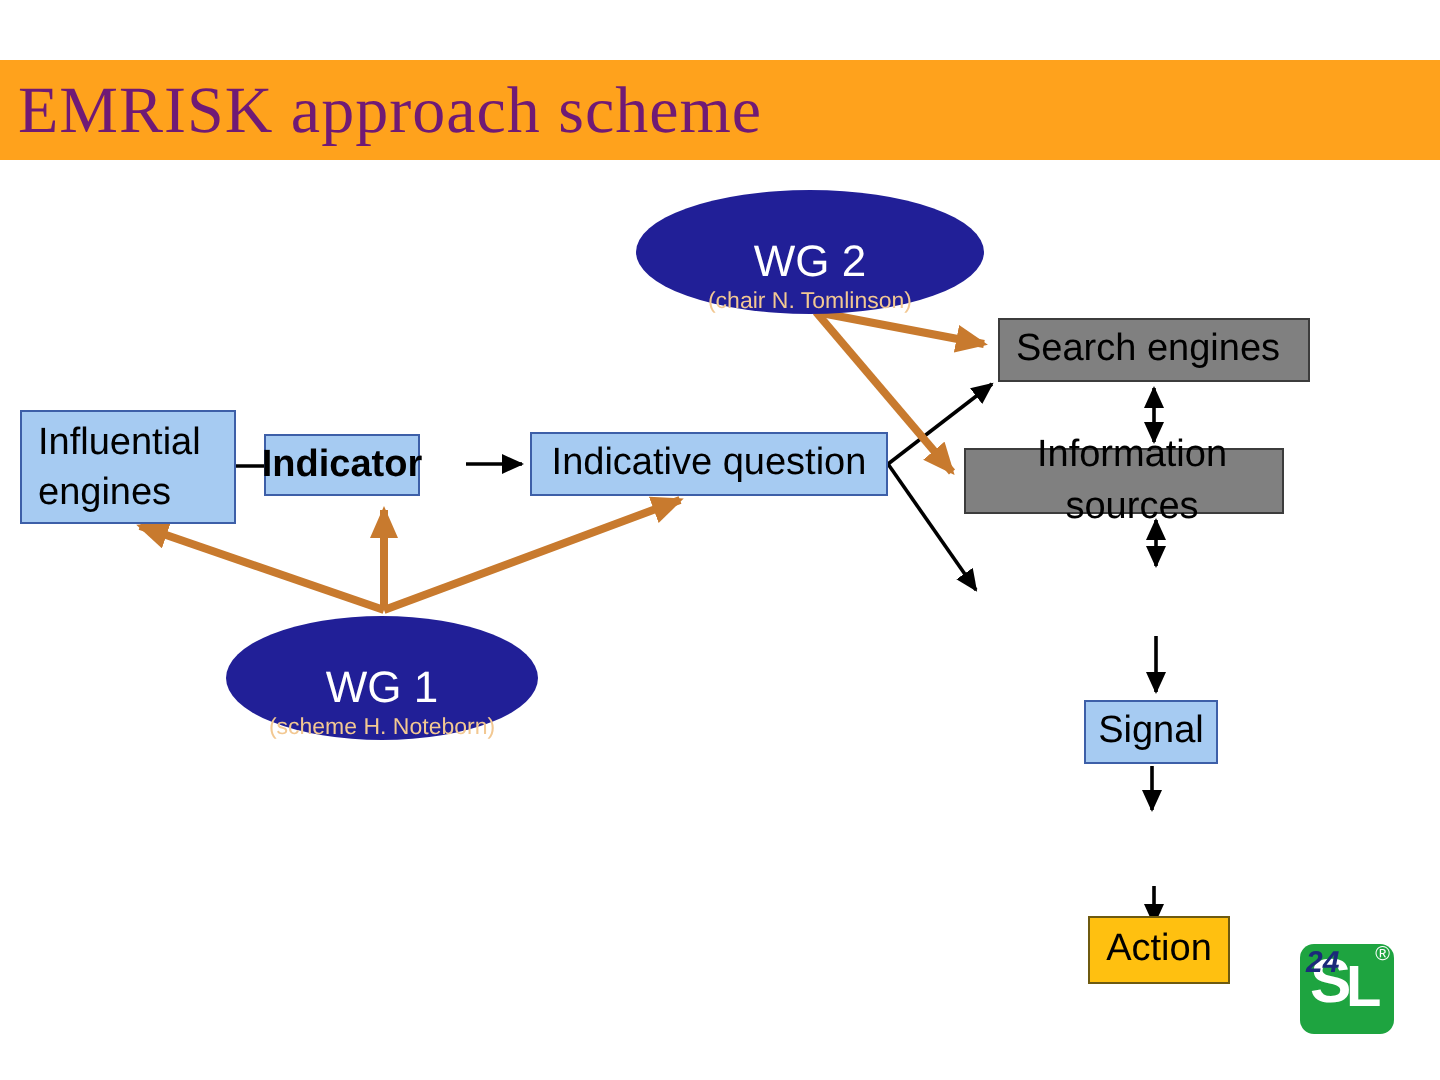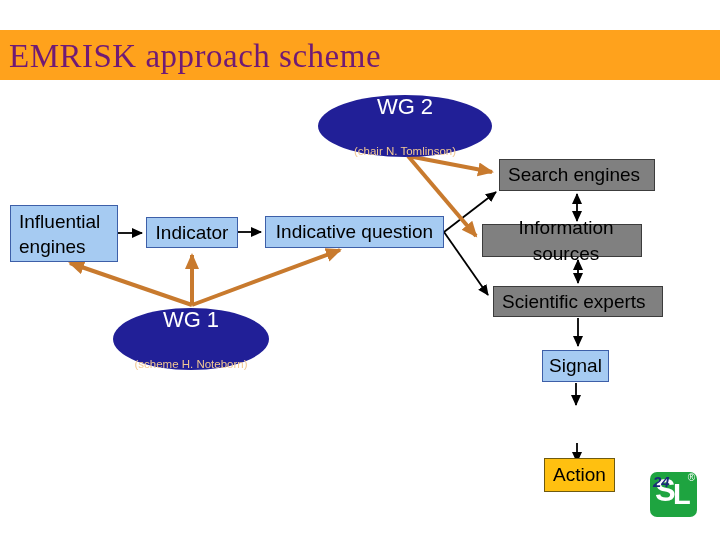--- a/index.html
+++ b/index.html
@@ -30,28 +30,28 @@
   .gray-box{
     background:#808080;border:1.5px solid #3c3c3c;
     display:flex;align-items:center;padding-left:8px;text-align:center;
   }
   .center{display:flex;align-items:center;justify-content:center;padding-left:0;}
   .yellow-box{
     background:#FFC010;border:1.5px solid #6e5a10;
   }
   .ellipse{
     background:#211F97;border-radius:50%;
-    display:flex;flex-direction:column;align-items:center;justify-content:space-between;
+    display:flex;flex-direction:column;align-items:center;justify-content:flex-end;
     text-align:center;
   }
   .ellipse .wg-label{color:#ffffff;font-size:22px;line-height:1.1;}
   .ellipse .wg-sub{color:#F2C892;font-size:11.5px;margin-top:2px;line-height:1;}
   
   #n-influential{left:10px;top:205px;width:108px;height:57px;padding:3px 0 0 8px;}
-  #n-indicator{left:146px;top:217px;width:92px;height:31px;}
+  #n-indicator{left:132px;top:217px;width:78px;height:31px;font-weight:bold;}
   #n-indicative{left:265px;top:216px;width:179px;height:32px;}
   #n-search{left:499px;top:159px;width:156px;height:32px;}
   #n-infosources{left:482px;top:224px;width:160px;height:33px;}
   #n-sciexperts{left:493px;top:286px;width:170px;height:31px;}
   #n-signal{left:542px;top:350px;width:67px;height:32px;}
   #n-proactive{left:504px;top:409px;width:146px;height:33px;}
   #n-action{left:544px;top:458px;width:71px;height:34px;}
   #n-wg2{left:318px;top:95px;width:174px;height:62px;}
   #n-wg1{left:113px;top:308px;width:156px;height:62px;}
   
@@ -130,21 +130,20 @@
   <div id="n-influential" class="node blue-box">Influential engines</div>
 
   <div id="n-indicator" class="node blue-box center">Indicator</div>
 
   <div id="n-indicative" class="node blue-box center">Indicative question</div>
 
   <div id="n-search" class="node gray-box">Search engines</div>
 
   <div id="n-infosources" class="node gray-box">Information sources</div>
 
-  <div id="n-sciexperts" class="node gray-box">Scientific experts</div>
 
   <div id="n-signal" class="node blue-box center">Signal</div>
 
 
   <div id="n-action" class="node yellow-box center">Action</div>
 
   <div id="logo">
     <span class="logo-s">S</span>
     <span class="logo-l">L</span>
     <span class="logo-num">24</span>

